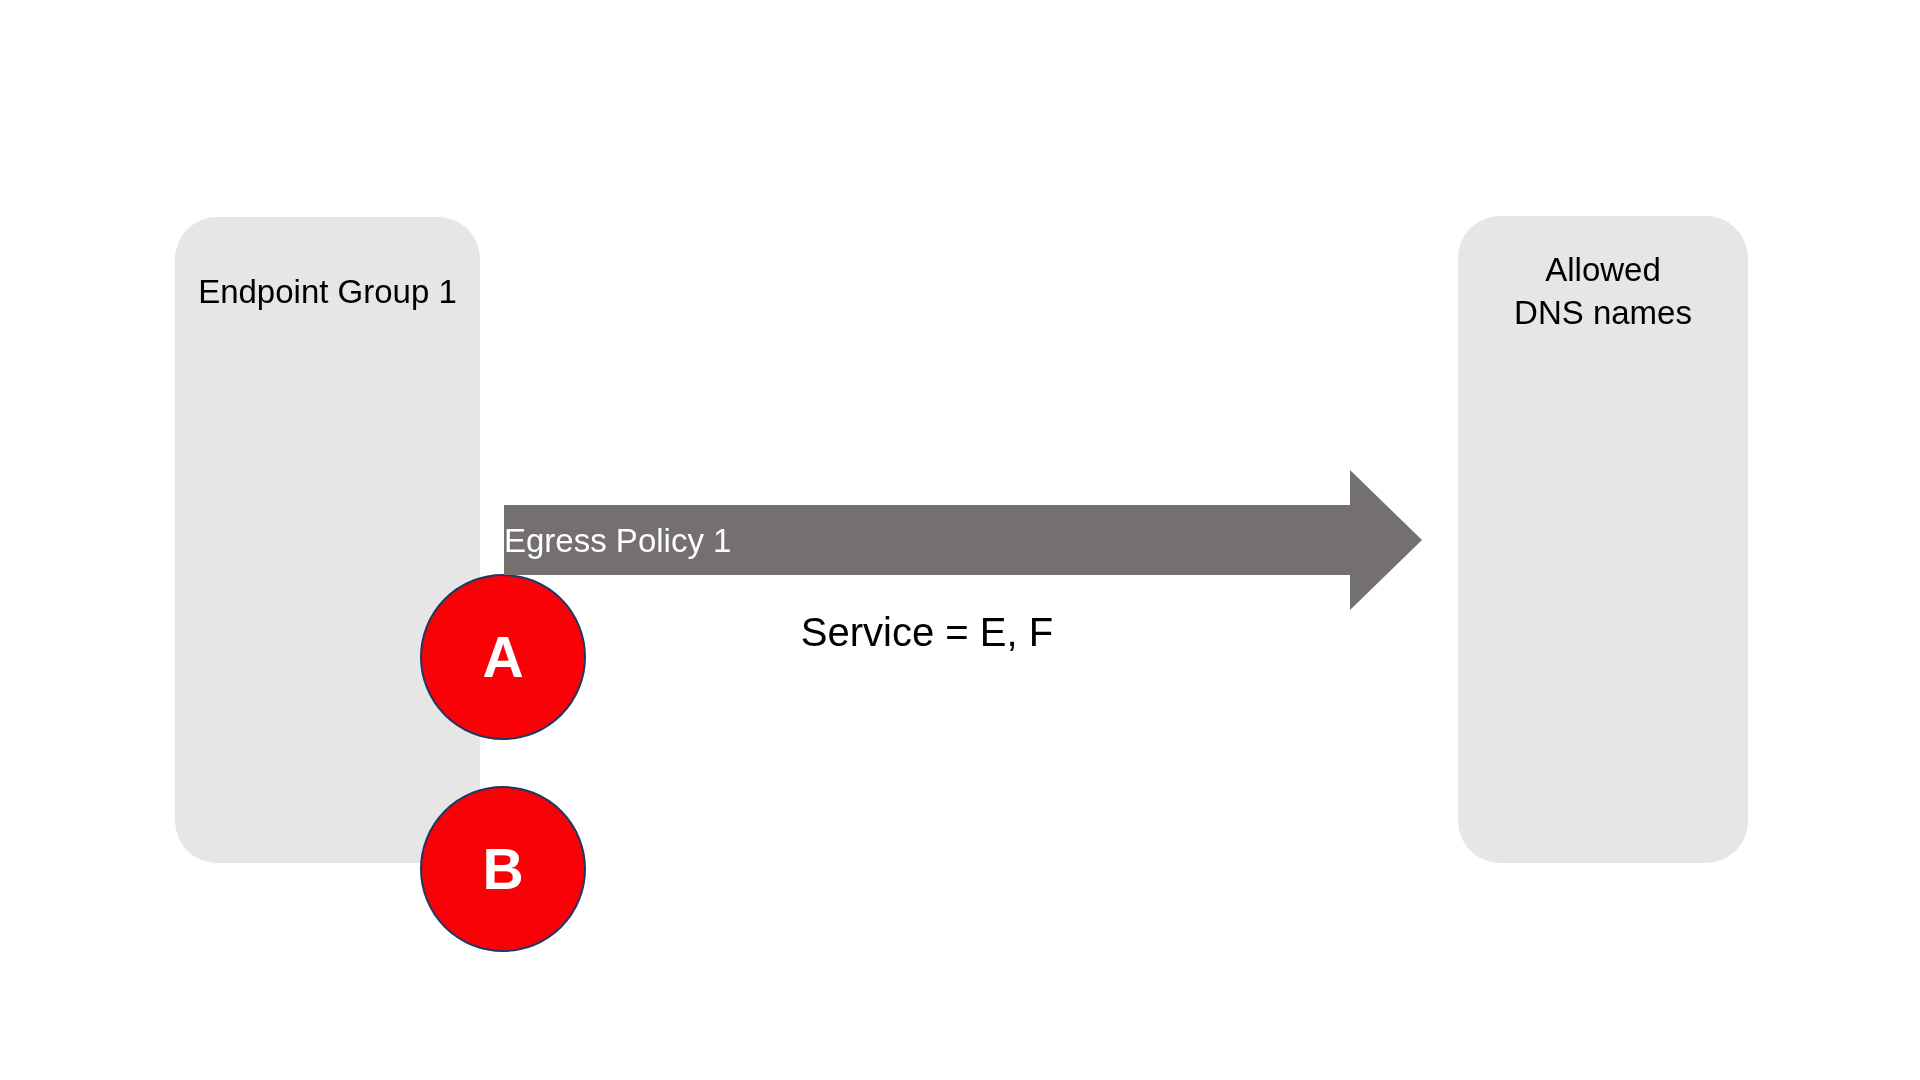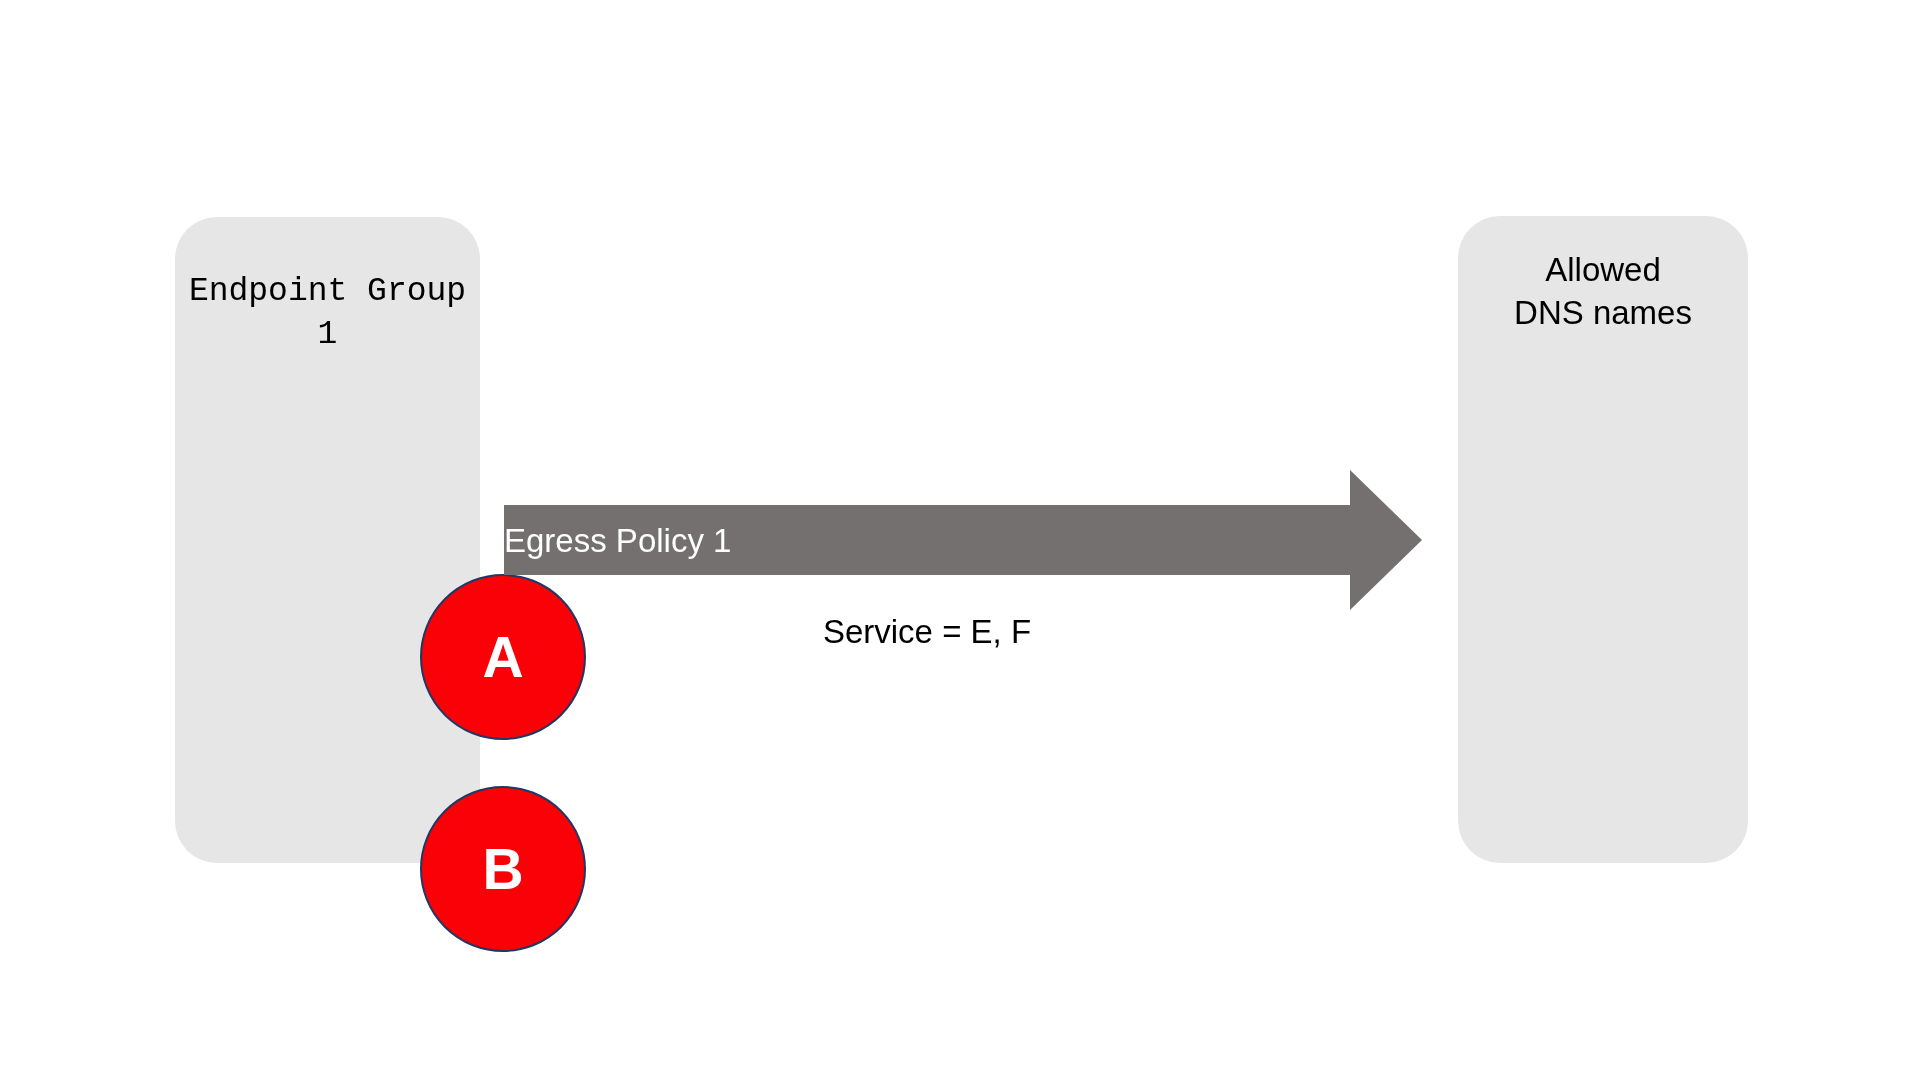--- a/index.html
+++ b/index.html
@@ -44,21 +44,21 @@
     position: absolute;
     left: 0;
     width: 100%;
     text-align: center;
     color: #000000;
     font-size: 33px;
     line-height: 43px;
     font-weight: 400;
     white-space: pre-line;
   }
-  #panel-endpoint-group .panel-title { top: 53px; font-family: Liberation Mono, monospace; }
+  #panel-endpoint-group .panel-title { top: 53px; }
   #panel-allowed-dns .panel-title   { top: 32px; }
 
   
   .node-circle {
     position: absolute;
     border-radius: 50%;
     background: #FA0007;
     border: 2px solid #1F3864;
     box-sizing: border-box;
     display: flex;
@@ -104,21 +104,21 @@
     pointer-events: none;
   }
 
   #policy-condition-label {
     position: absolute;
     left: 504px;
     top: 613px;
     width: 846px;
     text-align: center;
     color: #000000;
-    font-size: 33px;
+    font-size: 40px;
     line-height: 38px;
     font-weight: 400;
   }
 </style>
 </head>
 <body>
 
 <div id="canvas">
 
   <div class="panel" id="panel-endpoint-group">

